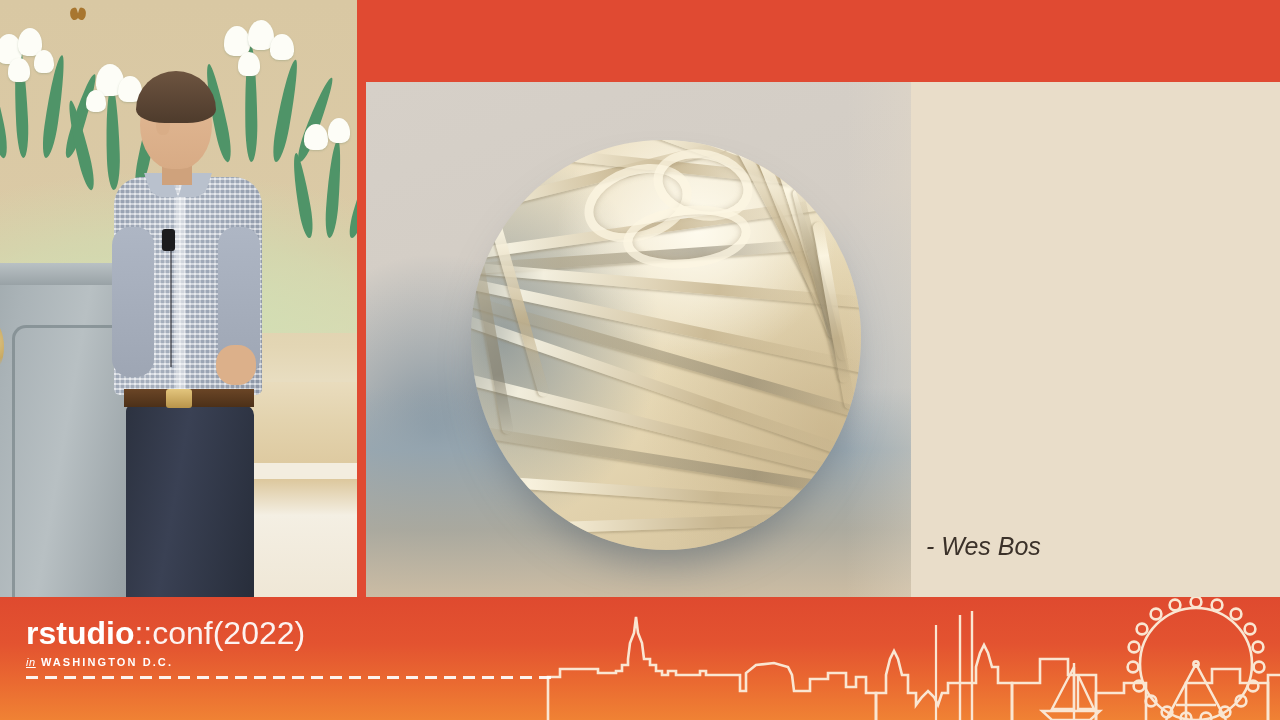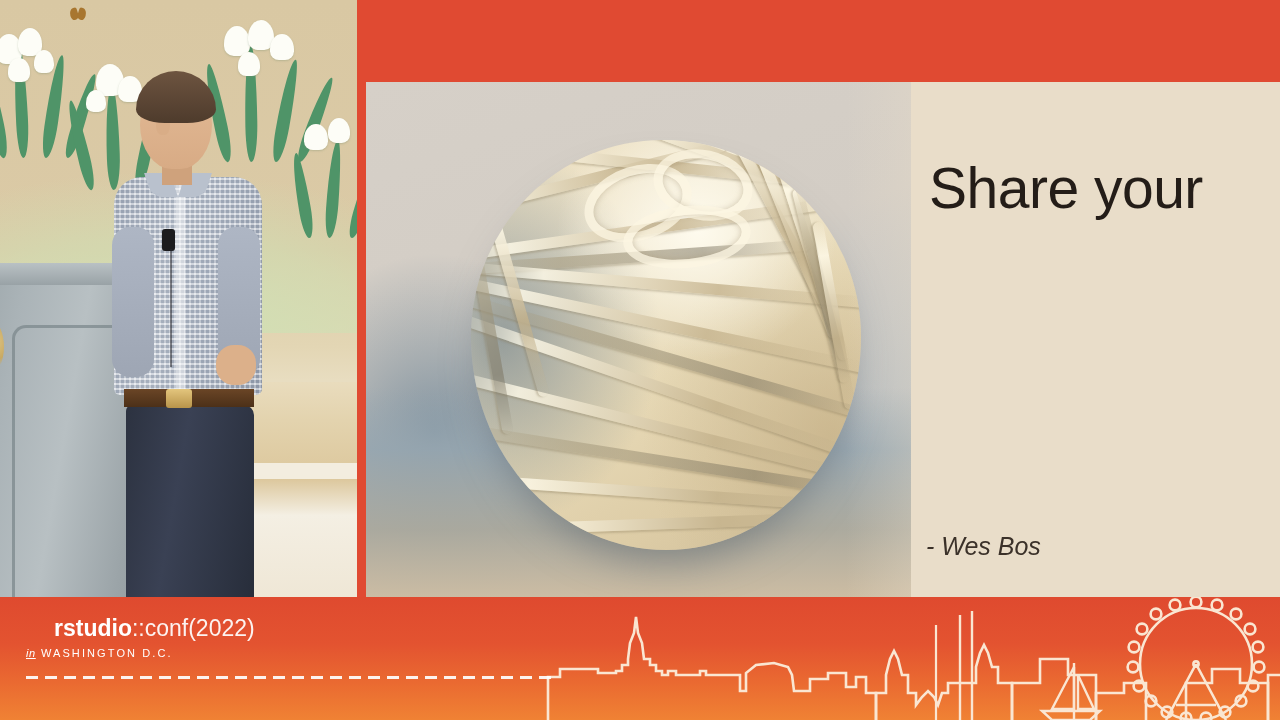--- a/index.html
+++ b/index.html
@@ -106,26 +106,26 @@
 
   .quote{position:absolute;left:563px;top:76px;width:340px;
     font-size:57px;line-height:1.07;font-weight:300;color:#241d18;letter-spacing:-.5px;}
   .attrib{position:absolute;left:560px;top:450px;font-size:25px;font-style:italic;color:#3b3129;font-weight:400;}
 
   
   .footer{position:absolute;left:0;bottom:0;width:1280px;height:123px;
     background:linear-gradient(180deg,#df4a2f 0%, #e35330 38%, #ea6a31 70%, #f08234 100%);
     overflow:hidden;}
   .brand{position:absolute;left:26px;top:20px;color:#fff;}
-  .brand .l1{font-size:23px;line-height:1;white-space:nowrap;margin-left:28px;}
+  .brand .l1{font-size:32px;line-height:1;white-space:nowrap;}
   .brand .l1 .b{font-weight:700;}
   .brand .l1 .n{font-weight:400;opacity:.93;}
   .brand .l2{margin-top:7px;font-size:11px;letter-spacing:2.1px;white-space:nowrap;}
   .brand .l2 .it{font-style:italic;letter-spacing:.6px;font-weight:400;text-decoration:underline;}
-  .brand .l2 .city{font-weight:400;}
+  .brand .l2 .city{font-weight:700;}
   .dash{position:absolute;left:26px;top:79px;width:528px;height:3px;
     background:repeating-linear-gradient(90deg,#ffffff 0 12px, rgba(255,255,255,0) 12px 19px);opacity:.92;}
   .skyline{position:absolute;left:0;bottom:0;width:1280px;height:123px;}
 </style>
 </head>
 <body>
 
 <div id="stage">
 
   <div class="backdrop"></div>
@@ -235,21 +235,20 @@
           <span class="d" style="left:-80px;top:190px;width:200px;transform:rotate(80deg);"></span>
           <div class="coil" style="left:112px;top:26px;width:92px;height:56px;transform:rotate(-18deg);"></div>
           <div class="coil" style="left:182px;top:10px;width:82px;height:52px;transform:rotate(12deg);"></div>
           <div class="coil" style="left:152px;top:66px;width:110px;height:44px;transform:rotate(-6deg);"></div>
         </div>
       </div>
     </div>
     <div class="warmfade"></div>
 
     <div class="quote">
-      <div>Share your</div>
     </div>
     <div class="attrib">- Wes Bos</div>
   </div>
 
   <div class="footer">
     <svg class="skyline" viewBox="0 0 1280 123" preserveAspectRatio="none" aria-hidden="true">
       <g fill="none" stroke="#fae6d2" stroke-width="2.6" stroke-linejoin="miter" stroke-linecap="butt">
         <path d="M548,123 L548,80 L560,80 L560,72 L598,72 L598,76 L616,76 L616,74 L622,74
                  L622,68 L628,68 L628,62 L630,46 L634,36 L636,20 L638,36 L642,46 L644,62
                  L650,62 L650,68 L656,68 L656,74 L662,74 L662,78 L668,78 L668,74 L676,74

